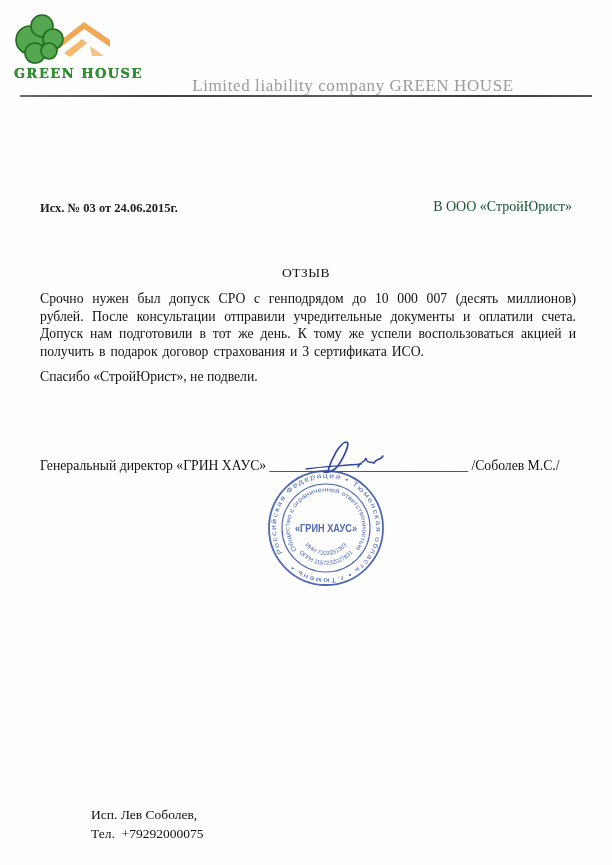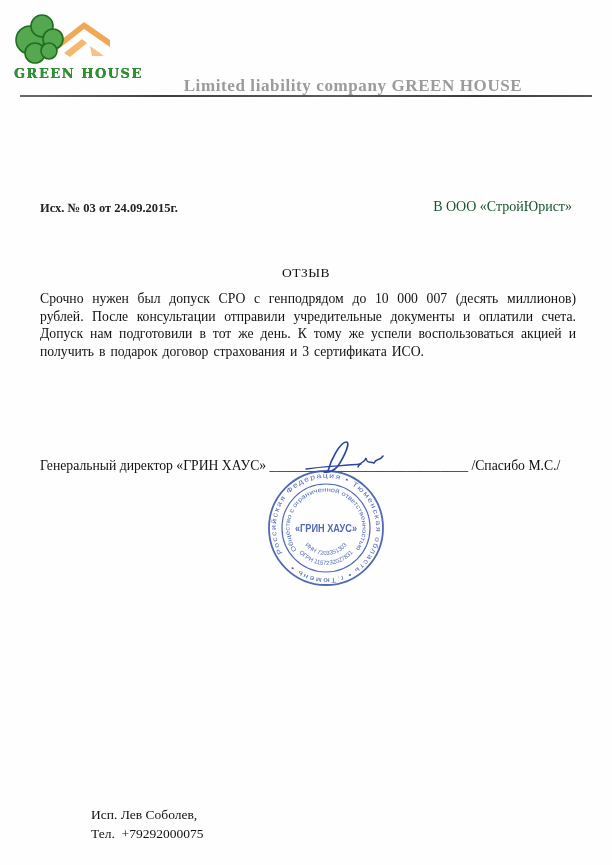--- a/index.html
+++ b/index.html
@@ -27,21 +27,20 @@
     font-family:"Liberation Sans", sans-serif;
     font-weight:bold;font-size:18.5px;letter-spacing:-0.2px;
     color:#161616;
   }
   .company-en{
     position:absolute;left:112px;right:18px;top:76px;
     text-align:center;
     font-family:"Liberation Serif", serif;
     font-size:17px;letter-spacing:0.6px;
     color:#9b9b9b;
-    font-weight:bold;
   }
   .rule{
     position:absolute;left:20px;right:20px;top:95px;height:2px;
     background:linear-gradient(90deg,#6a6a6a,#3f3f3f 25%,#5c5c5c 55%,#383838 80%,#555);
   }
   
   .ref-number{
     position:absolute;left:40px;top:201px;
     font-weight:bold;font-size:12.5px;color:#222;
   }
@@ -99,28 +98,29 @@
         <circle cx="27" cy="41" r="10"></circle>
         <circle cx="41" cy="39" r="8"></circle>
       </g>
     </svg>
     <div class="logo-text">GREEN HOUSE</div>
   </div>
 
   <div class="company-en">Limited liability company GREEN HOUSE</div>
   <div class="rule"></div>
 
-  <div class="ref-number">Исх. № 03 от 24.09.2015г.</div>
+  <div class="ref-number">Исх. № 03 от 24.06.2015г.</div>
   <div class="addressee">В ООО «СтройЮрист»</div>
 
   <div class="doc-title">ОТЗЫВ</div>
 
   <div class="para-1">Срочно нужен был допуск СРО с генподрядом до 10 000 007 (десять миллионов) рублей. После консультации отправили учредительные документы и оплатили счета. Допуск нам подготовили в тот же день. К тому же успели воспользоваться акцией и получить в подарок договор страхования и 3 сертификата ИСО.</div>
+  <div class="para-2">Спасибо «СтройЮрист», не подвели.</div>
 
-  <div class="sig-row"><span>Генеральный директор «ГРИН ХАУС»</span> <span class="sig-line">_____________________________</span> <span>/Спасибо М.С./</span></div>
+  <div class="sig-row"><span>Генеральный директор «ГРИН ХАУС»</span> <span class="sig-line">_____________________________</span> <span>/Соболев М.С./</span></div>
 
   <svg class="stamp" viewBox="0 0 120 120">
     <defs>
       <path id="ringOuter" d="M16.7,85 A50,50 0 1 1 103.3,35 A50,50 0 1 1 16.7,85" fill="none"></path>
       <path id="ringMiddle" d="M32,83.5 A36.5,36.5 0 1 1 88,83.5" fill="none"></path>
       <path id="arcInn" d="M36.6,73.5 A27,27 0 0 0 83.4,73.5" fill="none"></path>
       <path id="arcOgrn" d="M27.4,76.2 A36,36 0 0 0 92.6,76.2" fill="none"></path>
     </defs>
     <circle cx="60" cy="60" r="57" fill="none" stroke="#3a55ab" stroke-width="1.8"></circle>
     <circle cx="60" cy="60" r="44" fill="none" stroke="#3a55ab" stroke-width="1.2"></circle>

